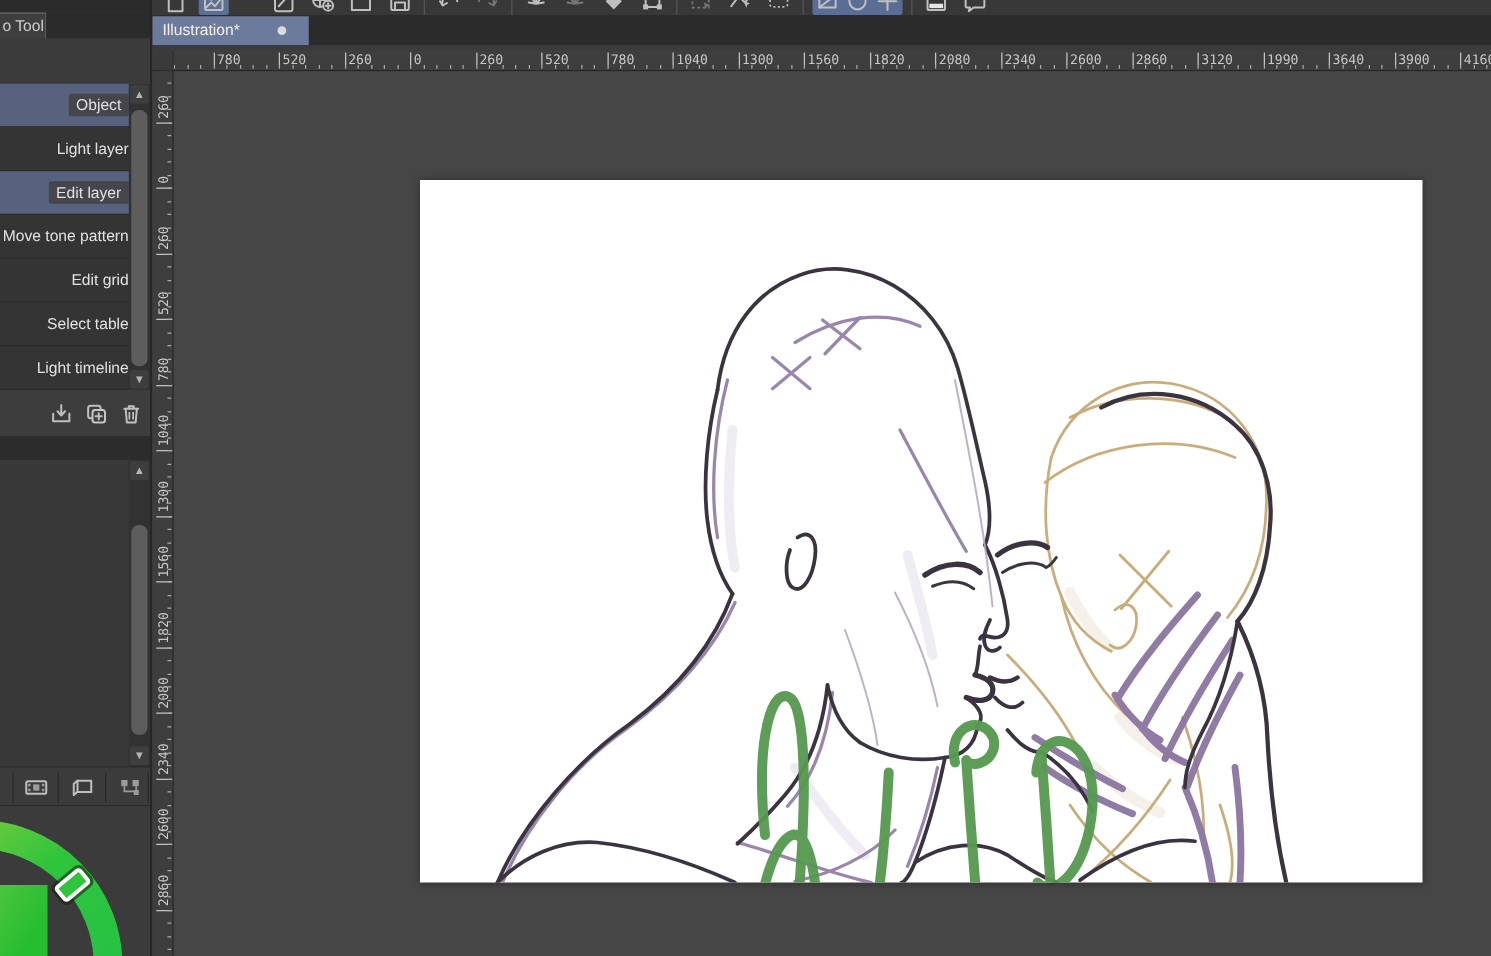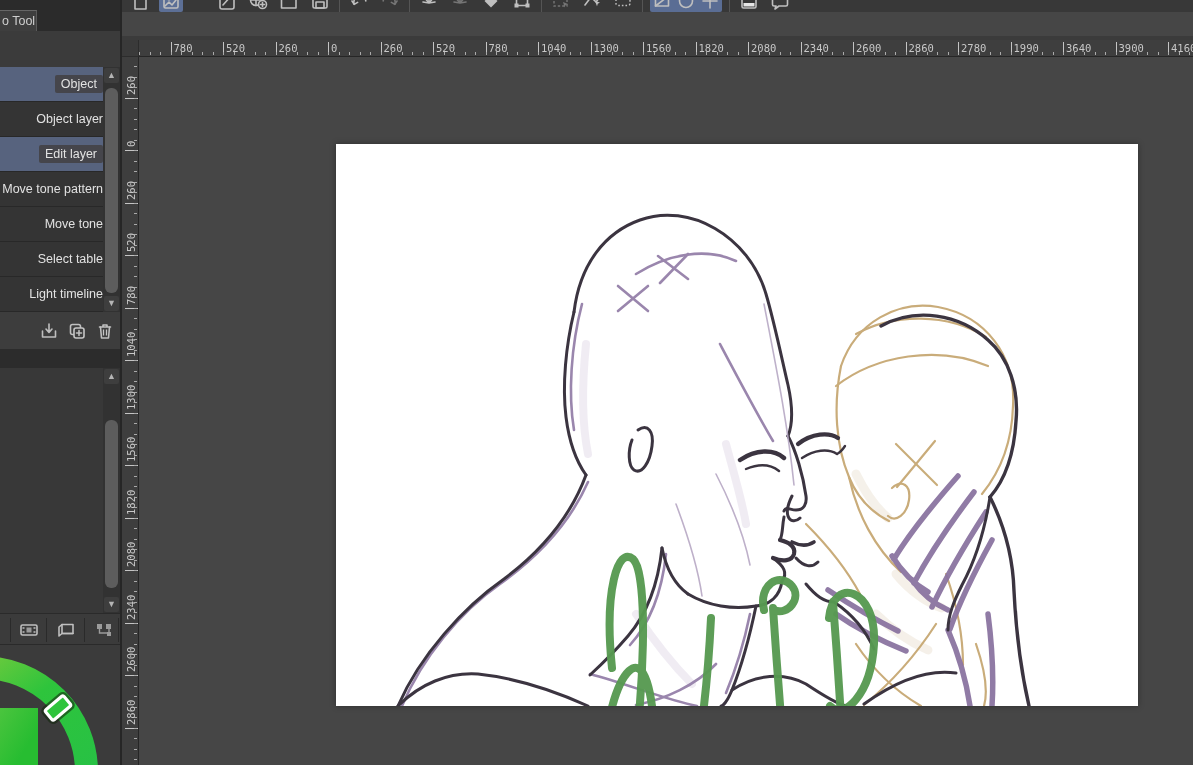--- a/index.html
+++ b/index.html
@@ -81,30 +81,30 @@
   <div class="lp-topstrip"></div>
   <div class="lp-tab">o Tool</div>
   <div class="lp-tabrow-rest"></div>
   <div class="lp-header"></div>
 
   <div class="subtool-list" id="subtool-list">
       <div class="st-row sel">
         <span class="st-label chip">Object</span>
       </div>
       <div class="st-row">
-        <span class="st-label">Object layer</span>
+        <span class="st-label">Light layer</span>
       </div>
       <div class="st-row sel">
         <span class="st-label chip">Edit layer</span>
       </div>
       <div class="st-row">
         <span class="st-label">Move tone pattern</span>
       </div>
       <div class="st-row">
-        <span class="st-label">Move tone</span>
+        <span class="st-label">Edit grid</span>
       </div>
       <div class="st-row">
         <span class="st-label">Select table</span>
       </div>
       <div class="st-row">
         <span class="st-label">Light timeline</span>
       </div>
     </div>
   <div class="vscroll" id="subtool-scroll" style="left:103px;top:67px;height:245px;">
       <div class="vs-btn" style="top:1px">▲</div>
@@ -332,20 +332,26 @@
           </svg>
         </div>
         <div class="tb-item">
           <svg width="22" height="22" viewBox="0 0 22 22">
             <path d="M5,6 h12 a1.5,1.5 0 0 1 1.5,1.5 v7 a1.5,1.5 0 0 1 -1.5,1.5 h-7 l-4,3 1,-3 h-2 a1.5,1.5 0 0 1 -1.5,-1.5 v-7 a1.5,1.5 0 0 1 1.5,-1.5 z" stroke="#bfbfbf" fill="none" stroke-width="1.6" stroke-linecap="round" stroke-linejoin="round"></path>
           </svg>
         </div>
       </div>
   </div>
 
+  <div class="tabbar">
+    <div class="doc-tab">
+      <span>Illustration*</span>
+      <span class="dot"></span>
+    </div>
+  </div>
   <div class="substrip"></div>
 
   <div class="ruler-corner"></div>
   <div class="ruler-top" id="ruler-top">
       <div class="rt-major" style="left:31.5px"></div>
       <div class="rt-num" style="left:34.5px">780</div>
       <div class="rt-major" style="left:84px"></div>
       <div class="rt-num" style="left:87px">520</div>
       <div class="rt-major" style="left:136.5px"></div>
       <div class="rt-num" style="left:139.5px">260</div>
@@ -367,21 +373,21 @@
       <div class="rt-num" style="left:559.5px">1820</div>
       <div class="rt-major" style="left:609px"></div>
       <div class="rt-num" style="left:612px">2080</div>
       <div class="rt-major" style="left:661.5px"></div>
       <div class="rt-num" style="left:664.5px">2340</div>
       <div class="rt-major" style="left:714px"></div>
       <div class="rt-num" style="left:717px">2600</div>
       <div class="rt-major" style="left:766.5px"></div>
       <div class="rt-num" style="left:769.5px">2860</div>
       <div class="rt-major" style="left:819px"></div>
-      <div class="rt-num" style="left:822px">2780</div>
+      <div class="rt-num" style="left:822px">3120</div>
       <div class="rt-major" style="left:871.5px"></div>
       <div class="rt-num" style="left:874.5px">1990</div>
       <div class="rt-major" style="left:924px"></div>
       <div class="rt-num" style="left:927px">3640</div>
       <div class="rt-major" style="left:976.5px"></div>
       <div class="rt-num" style="left:979.5px">3900</div>
       <div class="rt-major" style="left:1029px"></div>
       <div class="rt-num" style="left:1032px">4160</div>
       <div class="rt-minor" style="left:0.0px"></div>
       <div class="rt-minor" style="left:10.5px"></div>

